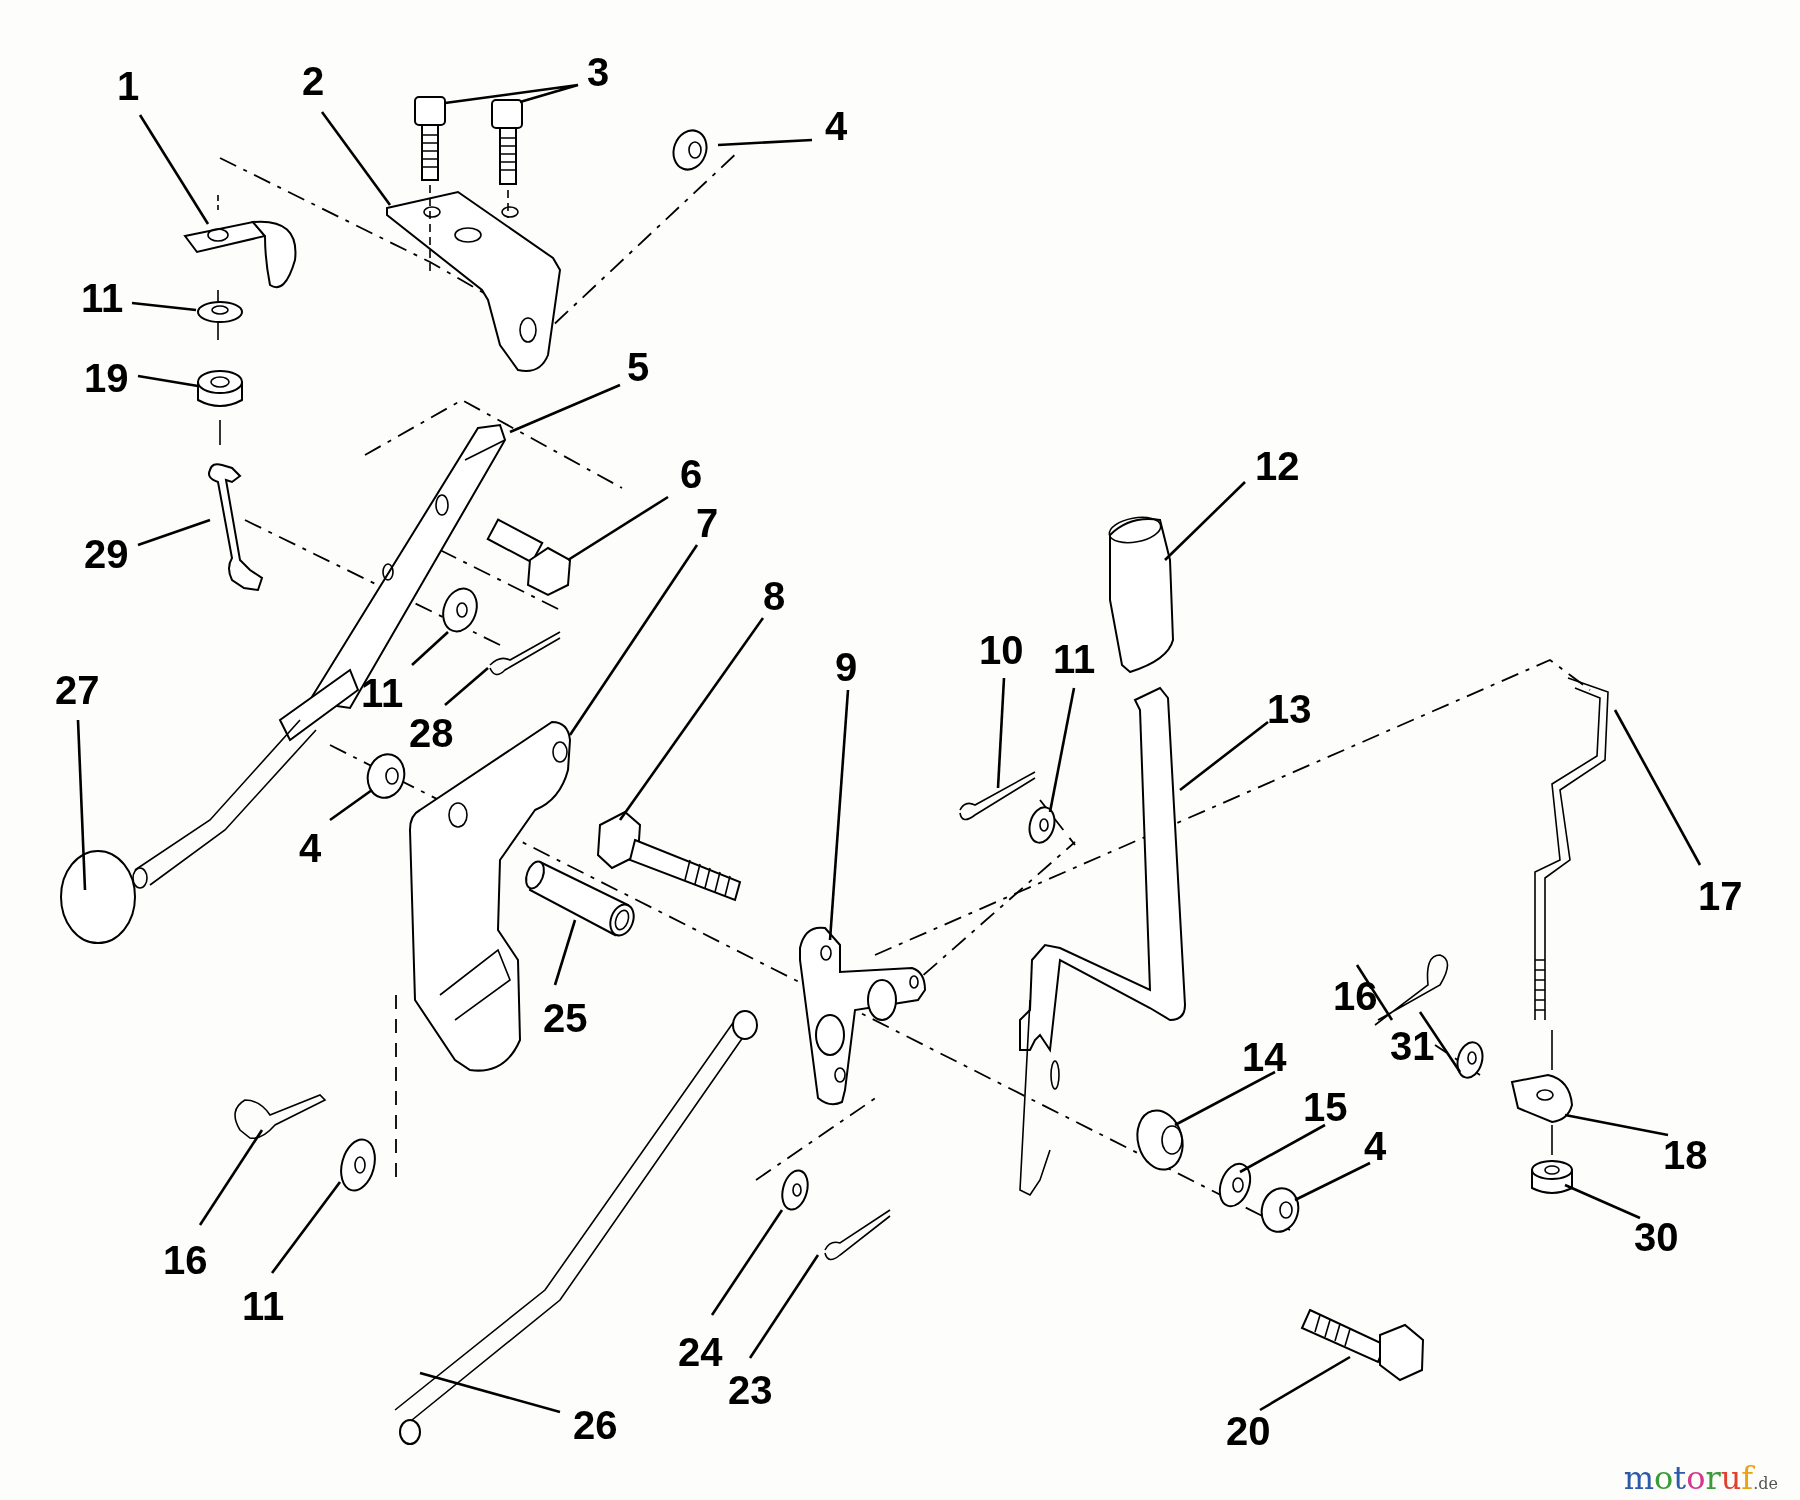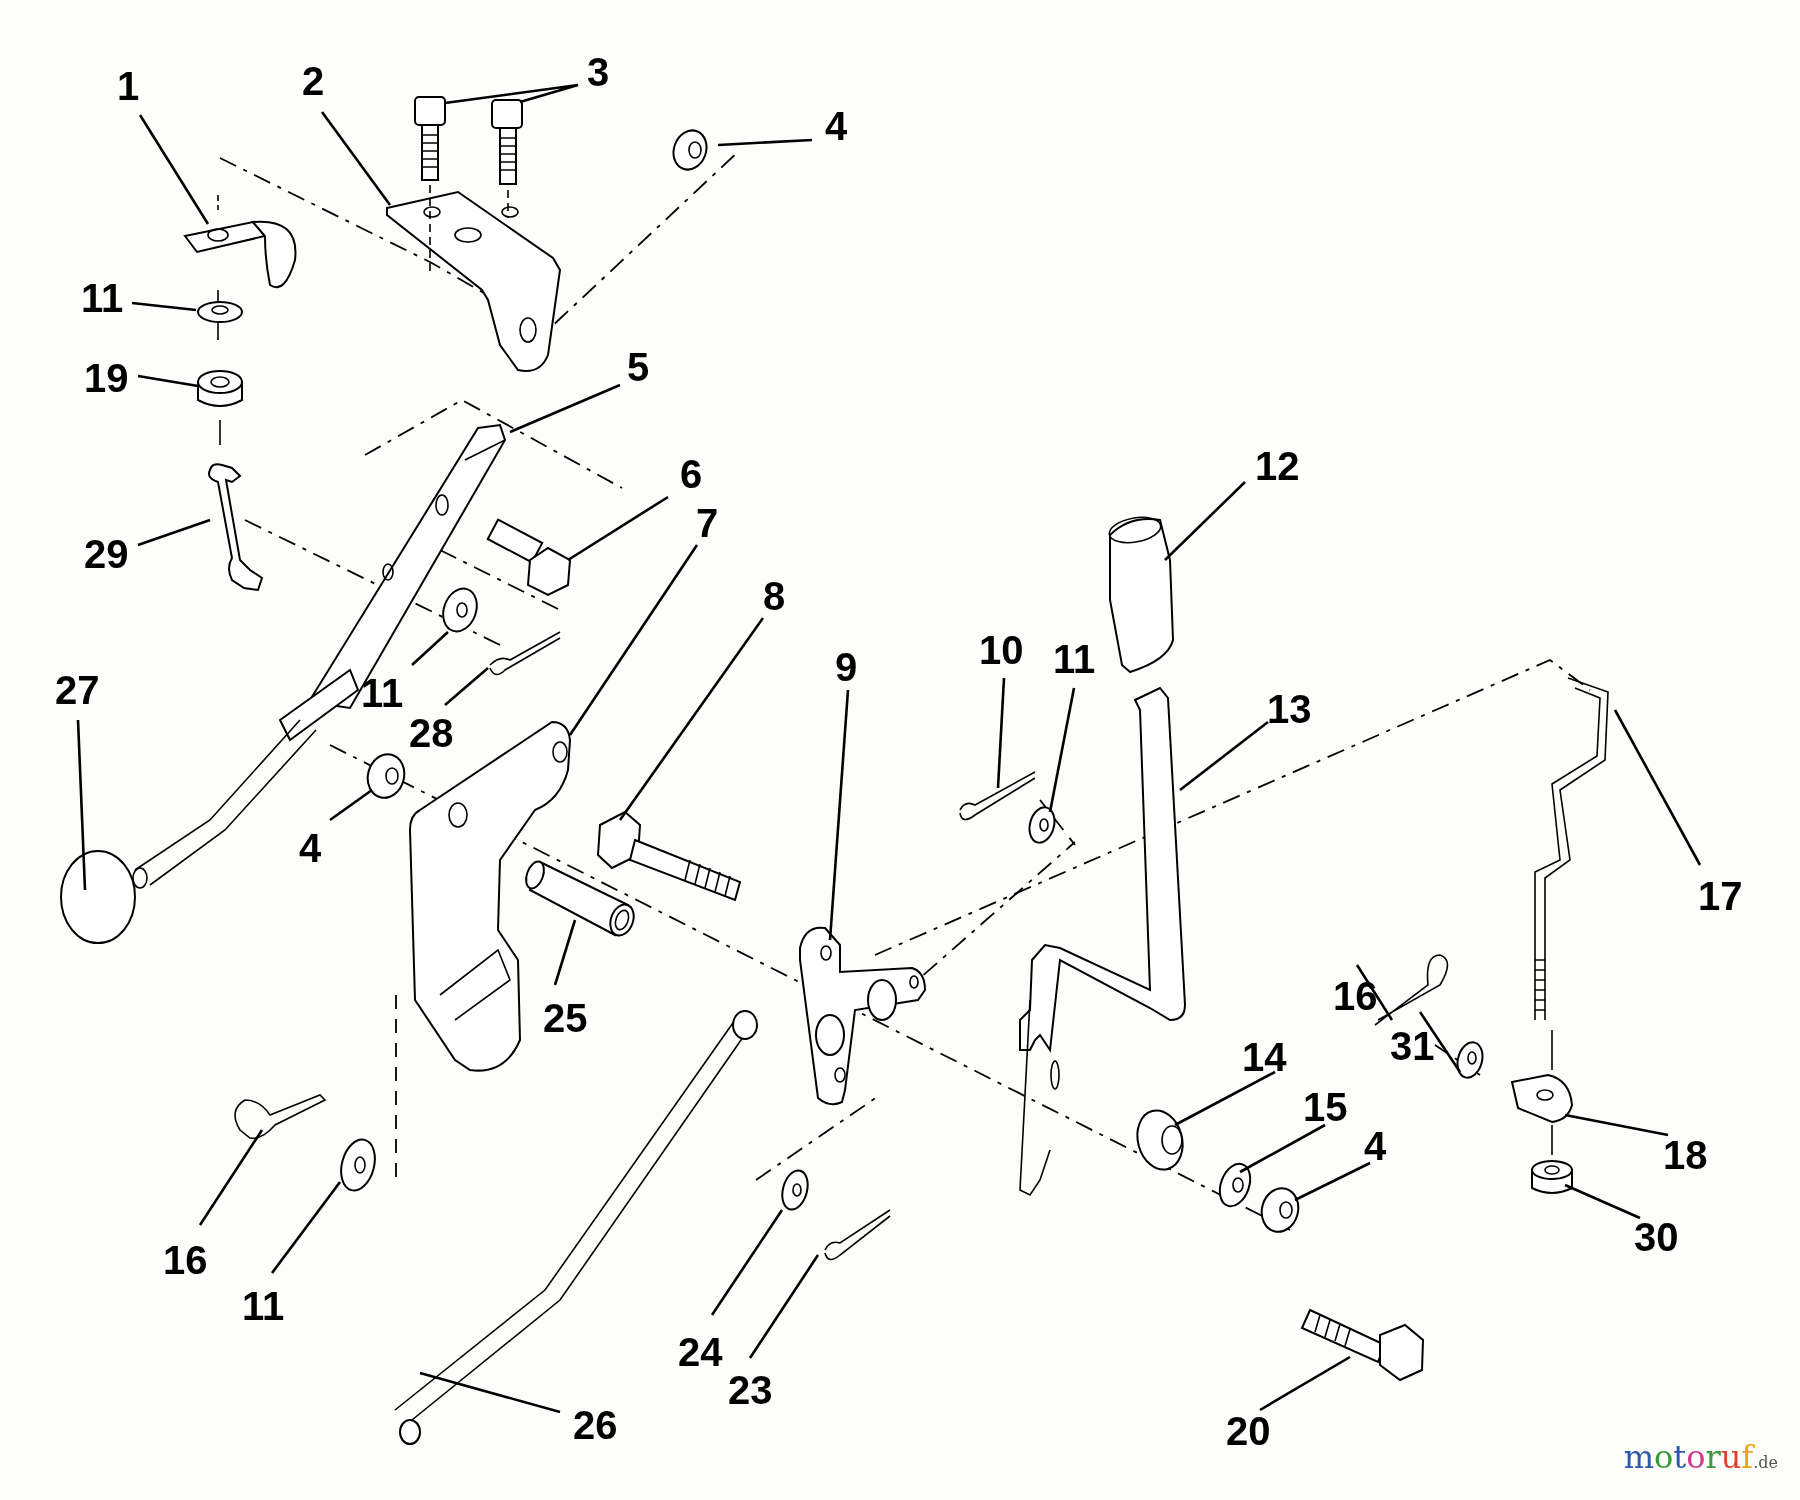--- a/index.html
+++ b/index.html
@@ -4,21 +4,21 @@
 <style>
   html,body{margin:0;padding:0;background:#fdfefb;}
   body{width:1800px;height:1500px;position:relative;overflow:hidden;font-family:"Liberation Sans",sans-serif;}
   #diagram{position:absolute;left:0;top:0;width:1800px;height:1500px;}
   .lbl{font-family:"Liberation Sans",sans-serif;font-weight:bold;font-size:40px;fill:#000;}
   .part{fill:#fff;stroke:#000;stroke-width:2;}
   .thin{fill:none;stroke:#000;stroke-width:1.6;}
   .lead{fill:none;stroke:#000;stroke-width:2.6;}
   .dash{fill:none;stroke:#000;stroke-width:1.8;stroke-dasharray:18 8 4 8;}
   .dash2{fill:none;stroke:#000;stroke-width:1.8;stroke-dasharray:14 10;}
-  #watermark{position:absolute;right:22px;bottom:24px;font-family:"DejaVu Serif",serif;font-size:32px;letter-spacing:0px;}
+  #watermark{position:absolute;right:22px;bottom:3px;font-family:"DejaVu Serif",serif;font-size:32px;letter-spacing:0px;}
   #watermark .de{font-size:16px;color:#555;}
 </style>
 </head>
 <body>
 
 <svg id="diagram" viewBox="0 0 1800 1500" xmlns="http://www.w3.org/2000/svg">
 
   <g>
     <polyline class="dash" points="220,158 430,262 548,330 740,150"></polyline>
     <polyline class="dash" points="365,455 462,400 622,488"></polyline>

